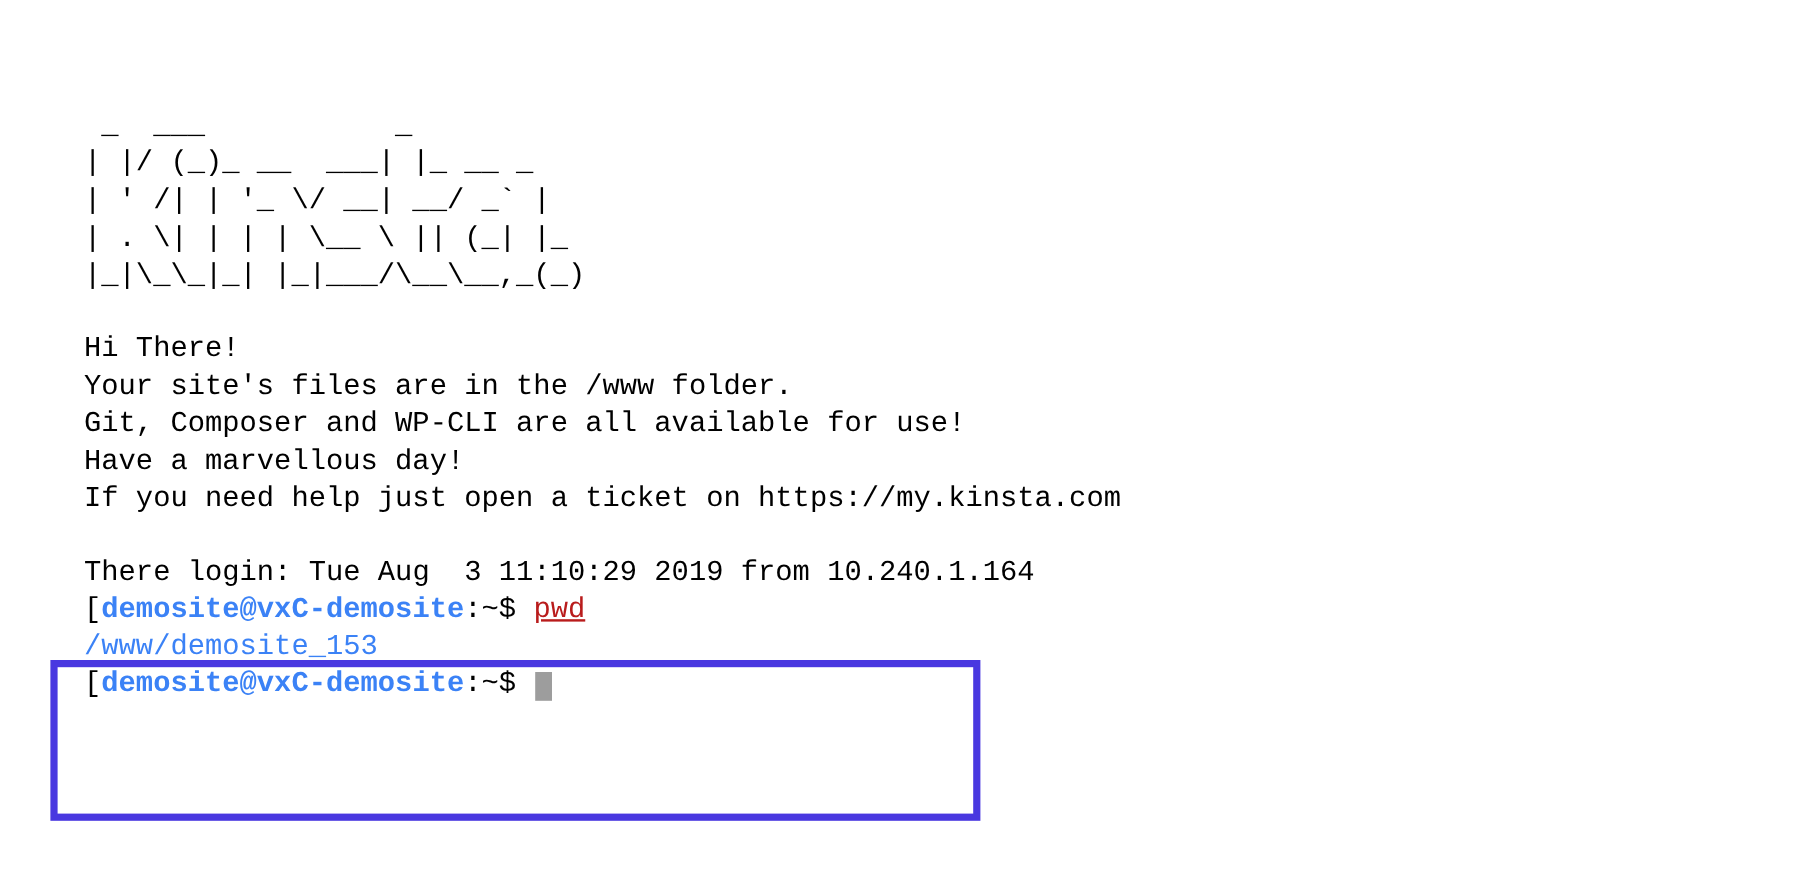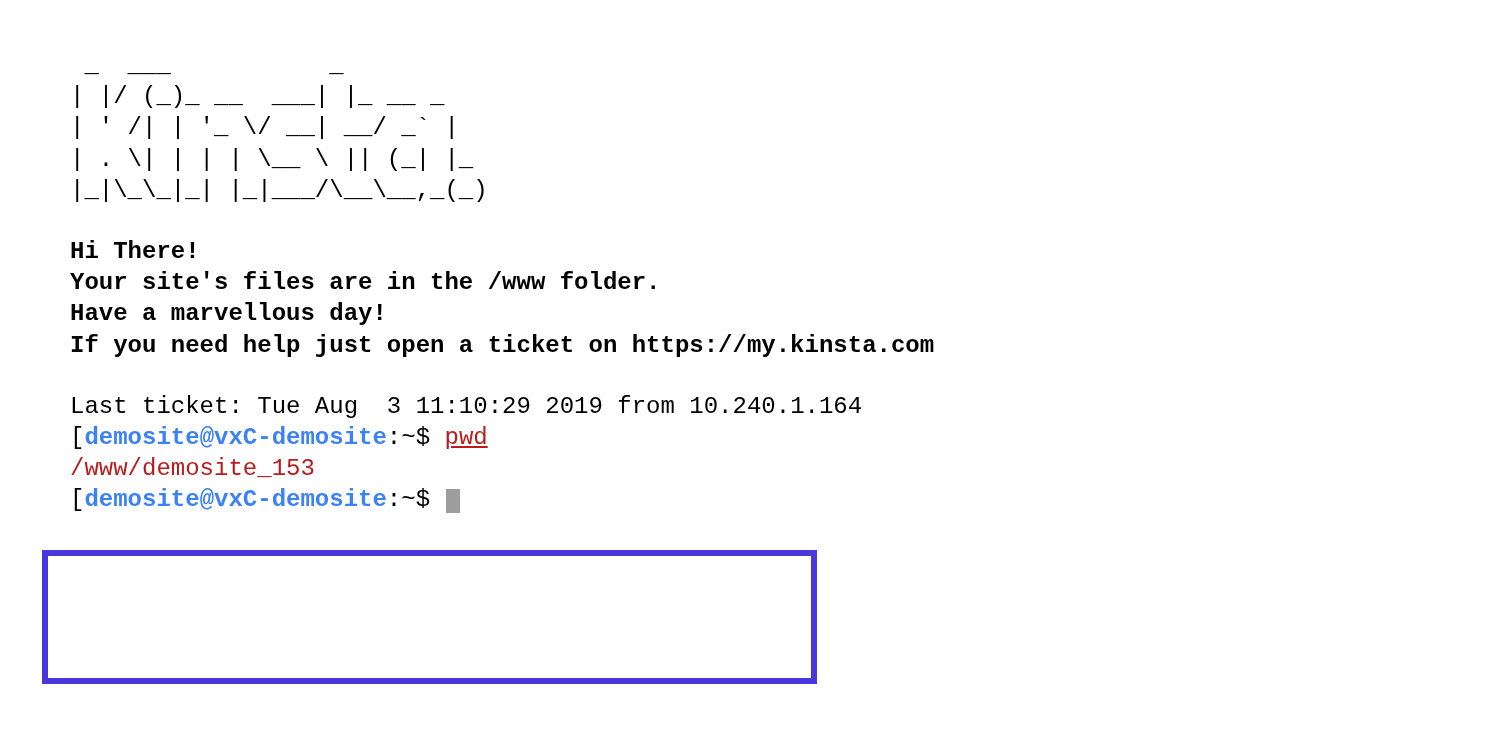--- a/index.html
+++ b/index.html
@@ -22,21 +22,20 @@
       white-space: pre;
       font-family: 'Menlo', 'Monaco', 'Courier New', monospace;
       letter-spacing: 0;
       margin-bottom: 30px;
     }
     .motd {
       margin-bottom: 30px;
     }
     .motd-line {
       white-space: pre;
-      font-weight: bold;
     }
     .last-login-line {
       white-space: pre;
     }
     .prompt-line {
       white-space: pre;
     }
     .prompt-green {
       color: #3b82f6;
       font-weight: bold;
@@ -48,21 +47,21 @@
       color: #000000;
     }
     .prompt-dollar {
       color: #000000;
     }
     .command {
       color: #b91c1c;
       text-decoration: underline;
     }
     .output {
-      color: #b91c1c;
+      color: #3b82f6;
       white-space: pre;
     }
     .cursor-block {
       display: inline-block;
       width: 14px;
       height: 24px;
       background: #9d9d9d;
       vertical-align: text-bottom;
       margin-left: 2px;
     }
@@ -71,41 +70,43 @@
       border: 6px solid #4938e0;
       background: transparent;
       left: 42px;
       top: 550px;
       width: 775px;
       height: 134px;
       pointer-events: none;
     }
     .terminal-content {
       position: relative;
+      margin-top: 40px;
     }
   </style>
 </head>
 <body>
 
 <div class="terminal-content">
 
   <pre class="ascii-art"> _  ___           _
 | |/ (_)_ __  ___| |_ __ _
 | ' /| | '_ \/ __| __/ _` |
 | . \| | | | \__ \ || (_| |_
 |_|\_\_|_| |_|___/\__\__,_(_)</pre>
 
   <div class="motd">
     <div class="motd-line">Hi There!</div>
     <div class="motd-line">Your site's files are in the /www folder.</div>
+    <div class="motd-line">Git, Composer and WP-CLI are all available for use!</div>
     <div class="motd-line">Have a marvellous day!</div>
     <div class="motd-line">If you need help just open a ticket on https://my.kinsta.com</div>
   </div>
 
-  <div class="last-login-line"><span>Last ticket: </span><span>Tue Aug  3 11:10:29 2019</span><span> from </span><span>10.240.1.164</span></div>
+  <div class="last-login-line"><span>There login: </span><span>Tue Aug  3 11:10:29 2019</span><span> from </span><span>10.240.1.164</span></div>
 
   <div class="prompt-line"><span>[</span><span class="prompt-green">demosite@vxC-demosite</span><span class="prompt-colon">:</span><span class="prompt-tilde">~</span><span class="prompt-dollar">$ </span><span class="command">pwd</span></div>
 
   <div class="output">/www/demosite_153</div>
 
   <div class="prompt-line"><span>[</span><span class="prompt-green">demosite@vxC-demosite</span><span class="prompt-colon">:</span><span class="prompt-tilde">~</span><span class="prompt-dollar">$ </span><span class="cursor-block"></span></div>
 
 </div>
 
 <div class="highlight-box"></div>

